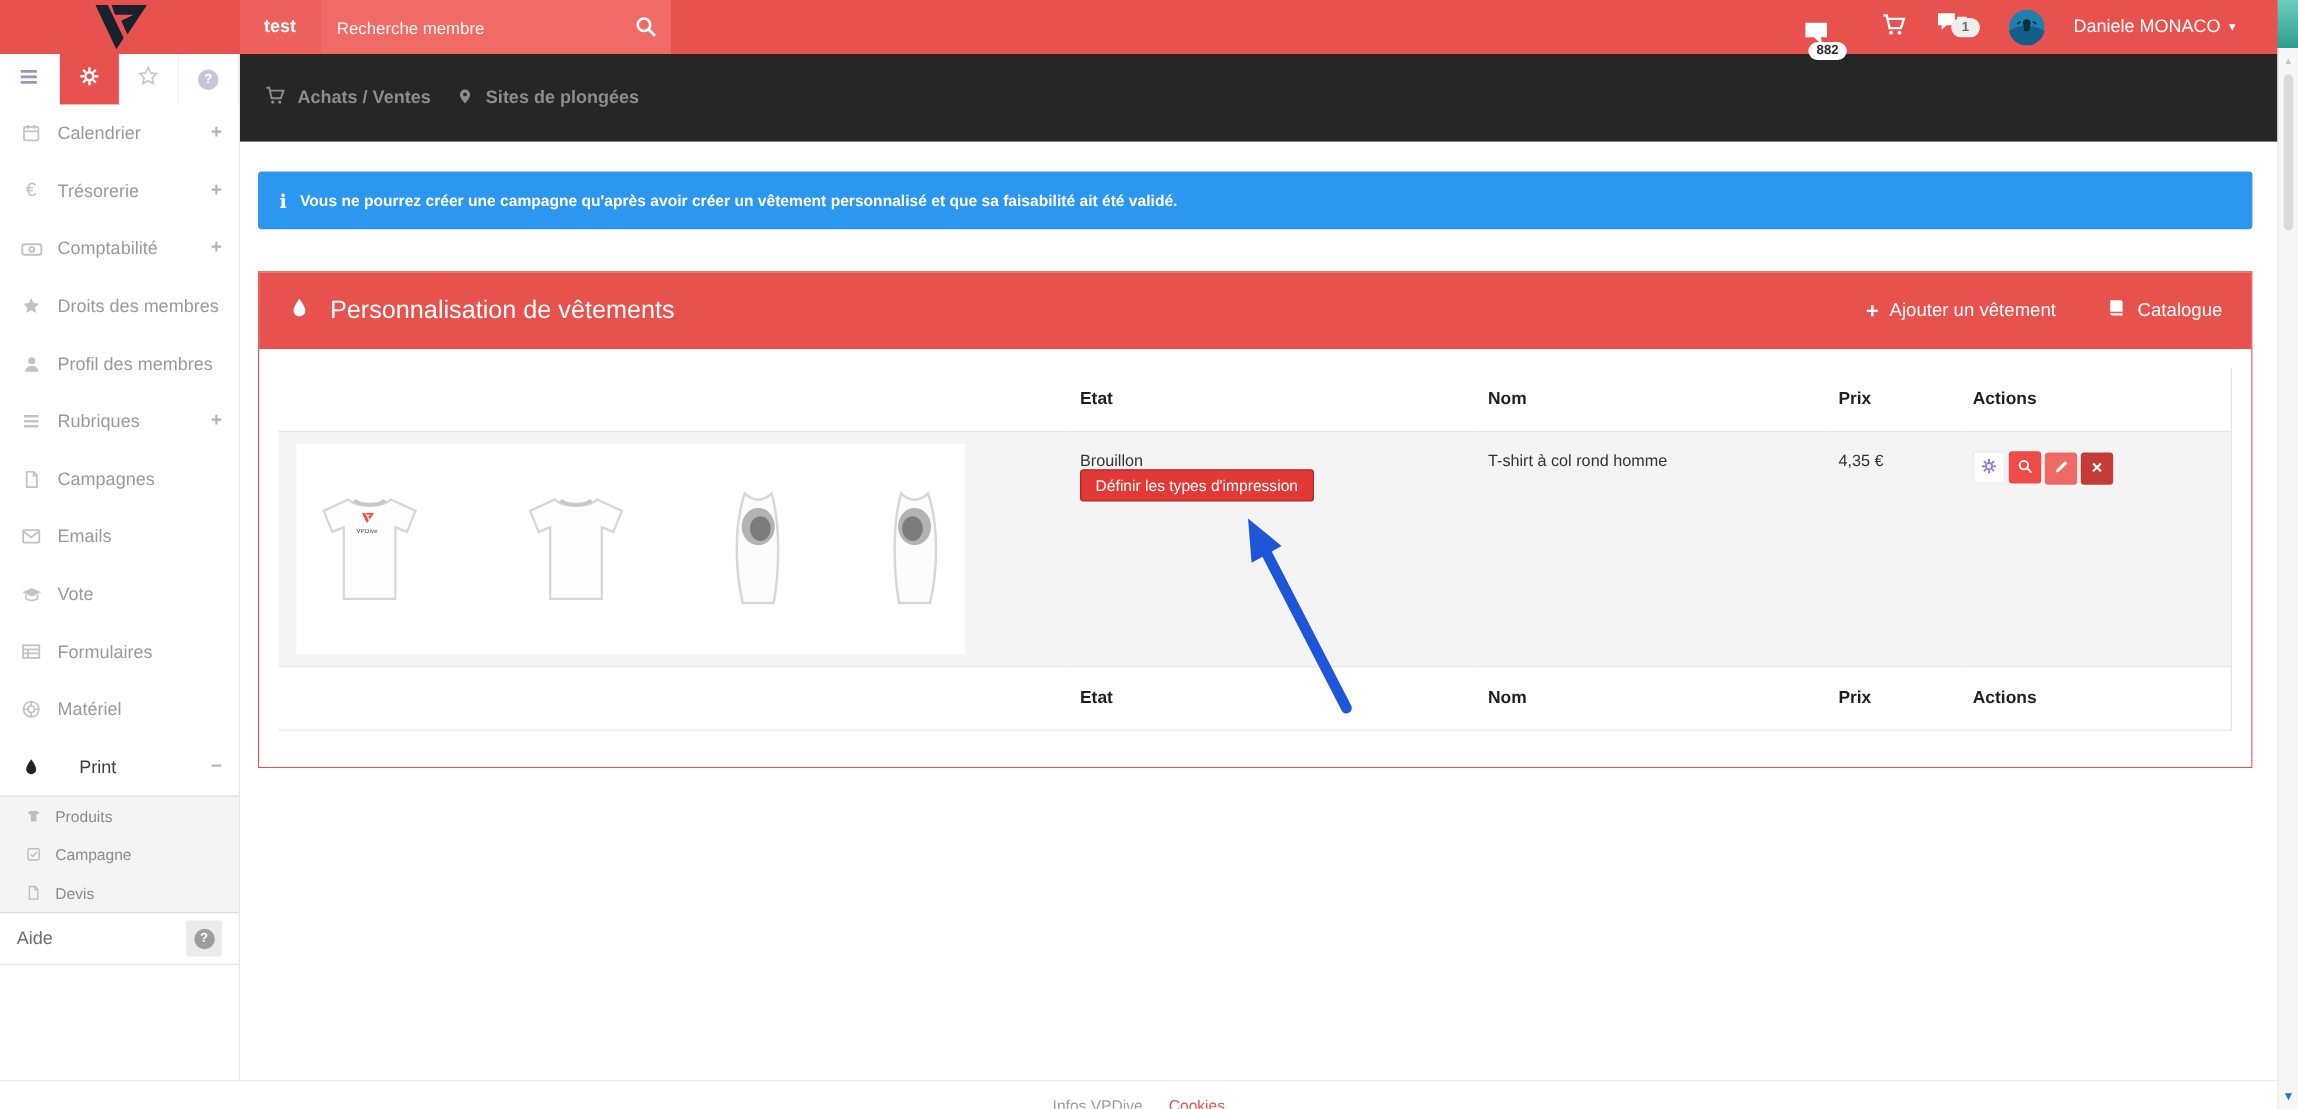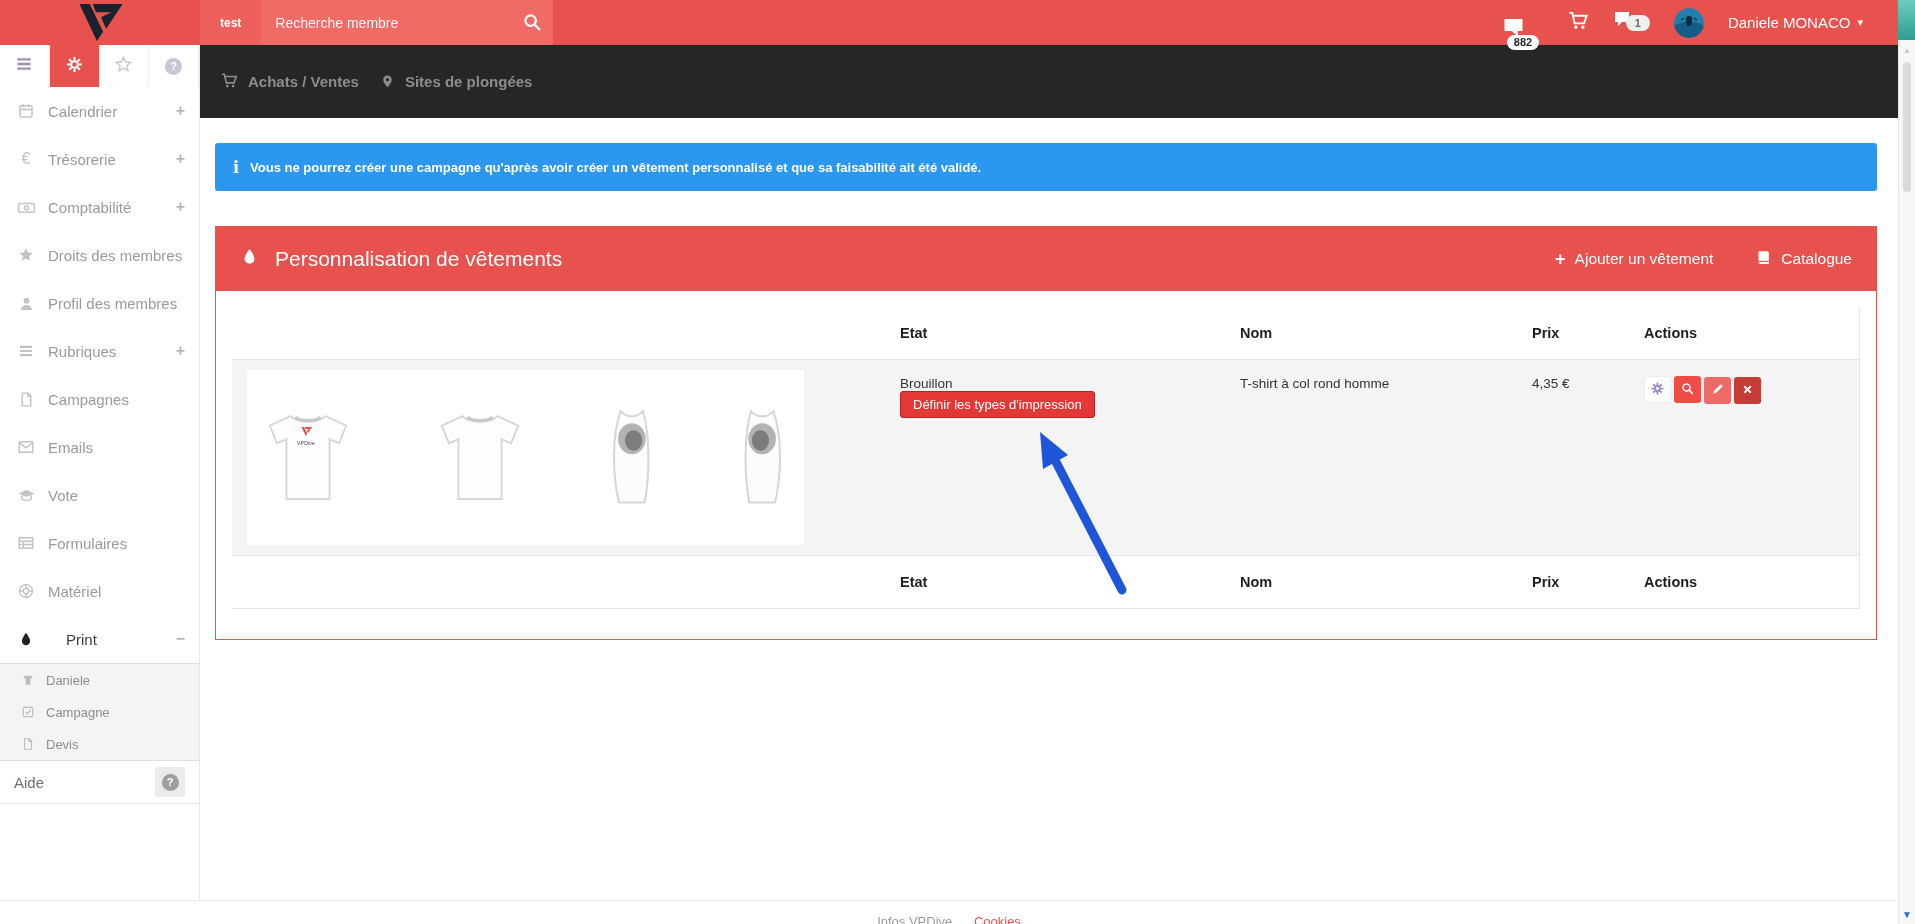--- a/index.html
+++ b/index.html
@@ -3,21 +3,21 @@
 <meta charset="utf-8">
 <style>
   * { margin:0; padding:0; box-sizing:border-box; }
   html,body { width:1915px; height:924px; overflow:hidden; background:#fff;
     font-family:"Liberation Sans", sans-serif; }
 
   
   .topbar { position:absolute; top:0; left:0; width:1915px; height:45px;
     background:#e8524e; display:flex; align-items:stretch; z-index:30; }
   .logo-box { width:200px; display:flex; align-items:center; justify-content:center; }
-  .club-label { background:#ee605c; color:#fff; font-weight:bold; font-size:12px;
+  .club-label { background:#ee605c; color:#fff; font-weight:bold; font-size:15px;
     display:flex; align-items:center; padding:0 20px; }
   .searchbox { background:#f06a66; width:292px; position:relative; display:flex; align-items:center; }
   .searchbox input { background:transparent; border:none; outline:none; color:#fff;
     font-size:14px; padding:0 40px 0 14px; width:100%; font-family:inherit; }
   .searchbox input::placeholder { color:#fff; opacity:.95; }
   .search-ic { position:absolute; right:10px; top:11px; color:#fff; }
   .top-right { margin-left:auto; display:flex; align-items:center; gap:24px; padding-right:52px; color:#fff; }
   .notif { position:relative; width:44px; height:36px; }
   .notif .bubble { position:absolute; left:2px; top:11px; color:#fff; }
   .badge-pill { position:absolute; left:8px; top:1px; background:#fff; color:#2b2b2b;
@@ -424,21 +424,21 @@
     </div>
   </div>
 
   <div class="submenu">
     <div class="submenu-item">
       <span class="mi-icon">
           <svg width="14" height="14">
             <use href="#i-shirt"></use>
           </svg>
         </span>
-      <span>Daniele</span>
+      <span>Produits</span>
     </div>
     <div class="submenu-item">
       <span class="mi-icon">
           <svg width="14" height="14">
             <use href="#i-chksq"></use>
           </svg>
         </span>
       <span>Campagne</span>
     </div>
     <div class="submenu-item">

